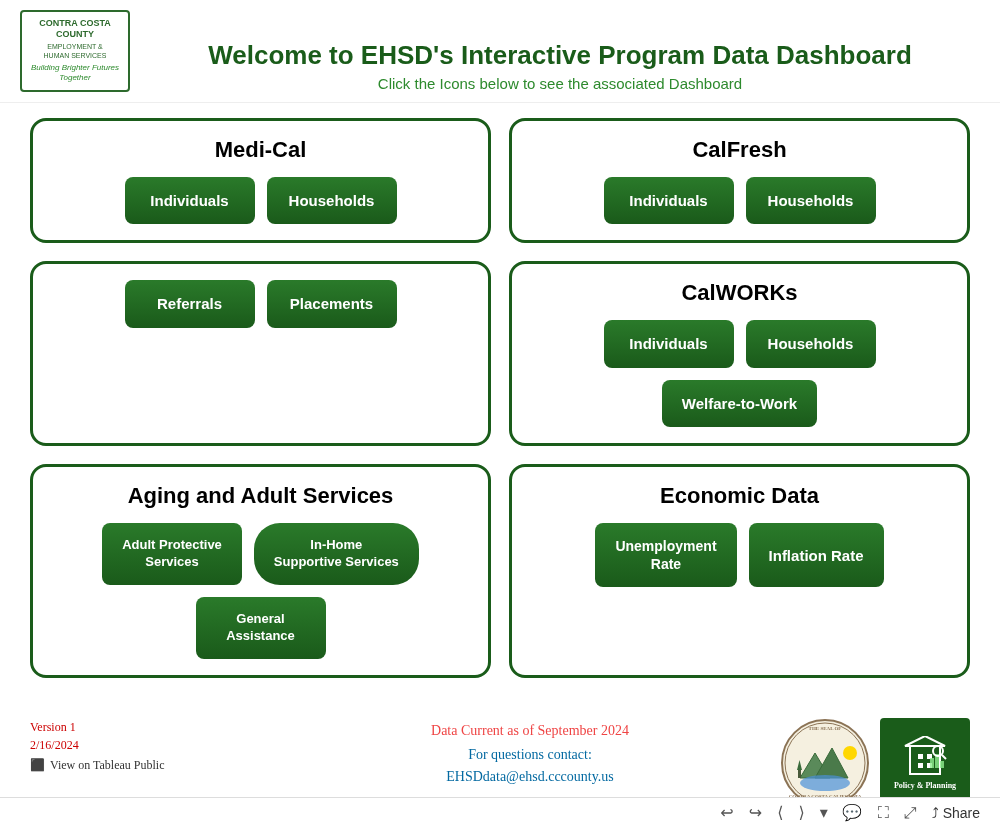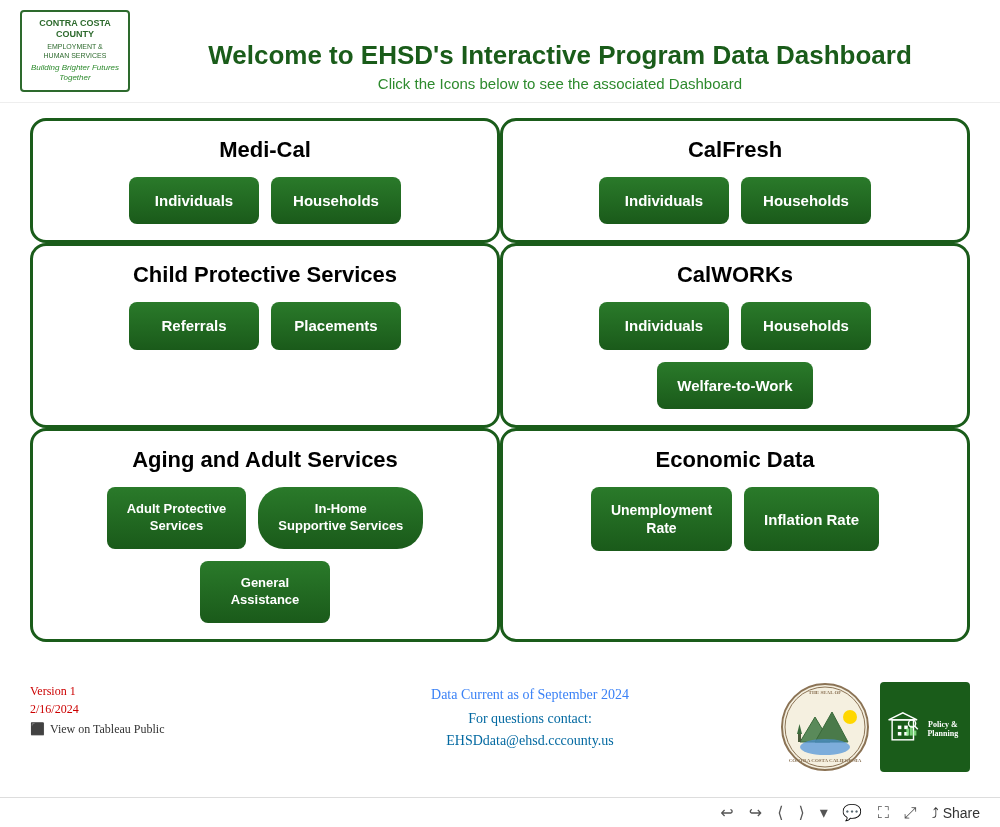--- a/index.html
+++ b/index.html
@@ -66,20 +66,21 @@
 
     
     .main-content {
       padding: 15px 30px;
     }
 
     
     .cards-grid {
       display: grid;
       grid-template-columns: 1fr 1fr;
+      gap: 18px;
       margin-bottom: 15px;
     }
 
     .card {
       border: 3px solid #1a5c1a;
       border-radius: 16px;
       padding: 16px 20px;
       background: #fff;
     }
 
@@ -141,21 +142,21 @@
     }
 
     .footer-center {
       flex: 2;
       text-align: center;
       padding-top: 5px;
     }
 
     .data-current {
       font-size: 14px;
-      color: #3b82f6;
+      color: #ef4444;
       margin-bottom: 5px;
     }
 
     .contact-info {
       font-size: 14px;
       color: #0369a1;
       line-height: 1.6;
     }
 
     .footer-right {
@@ -170,21 +171,21 @@
       height: 90px;
     }
 
     
     .policy-badge {
       width: 90px;
       height: 90px;
       background: #1a5c1a;
       border-radius: 4px;
       display: flex;
-      flex-direction: row;
+      flex-direction: column;
       align-items: center;
       justify-content: center;
       color: white;
       text-align: center;
       padding: 5px;
     }
     .policy-badge-text {
       font-size: 8px;
       font-weight: bold;
       margin-top: 5px;
@@ -256,21 +257,20 @@
 
     <div class="card">
       <div class="card-title">CalFresh</div>
       <div class="card-buttons">
         <button class="btn-green">Individuals</button>
         <button class="btn-green">Households</button>
       </div>
     </div>
 
     <div class="card">
-      <div class="card-title">Child Protective Services</div>
       <div class="card-buttons">
         <button class="btn-green">Referrals</button>
         <button class="btn-green">Placements</button>
       </div>
     </div>
 
     <div class="card">
       <div class="card-title">CalWORKs</div>
       <div class="card-buttons">
         <button class="btn-green">Individuals</button>

